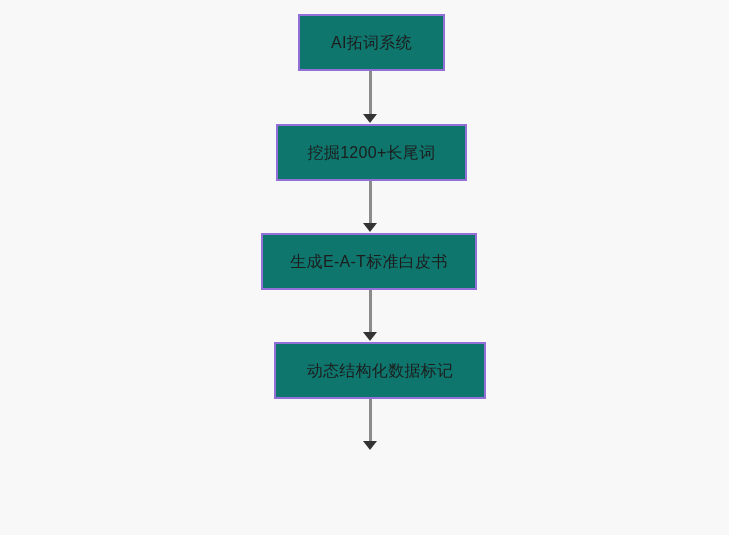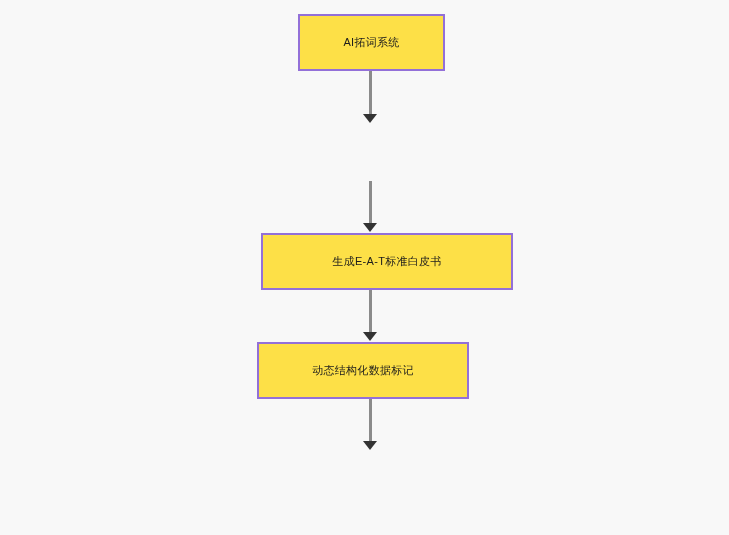--- a/index.html
+++ b/index.html
@@ -17,42 +17,42 @@
   #flowchart {
     position: relative;
     width: 729px;
     height: 535px;
     background: #f8f8f8;
   }
 
   .node {
     position: absolute;
     box-sizing: border-box;
-    background: #fde047;
+    background: #0f766e;
     border: 2px solid #9370d8;
     border-radius: 0;
     display: flex;
     align-items: center;
     justify-content: center;
     color: #1c1c1c;
-    font-size: 11px;
+    font-size: 16px;
     line-height: 1;
     letter-spacing: 0.3px;
     white-space: nowrap;
   }
 
   .node-label {
     display: block;
   }
 
   
   .node-1 { left: 298px; top: 14px;  width: 147px; height: 57px; }
   .node-2 { left: 276px; top: 124px; width: 191px; height: 57px; }
-  .node-3 { left: 261px; top: 233px; width: 252px; height: 57px; }
-  .node-4 { left: 257px; top: 342px; width: 212px; height: 57px; }
+  .node-3 { left: 261px; top: 233px; width: 216px; height: 57px; }
+  .node-4 { left: 274px; top: 342px; width: 212px; height: 57px; }
   .node-5 { left: 253px; top: 451px; width: 237px; height: 57px; }
 
   
   .edge {
     position: absolute;
     left: 369px;
     width: 3px;
     background: #8b8b8b;
   }
   .edge-1 { top: 71px;  height: 46px; }
@@ -79,20 +79,23 @@
 
 <div id="flowchart">
 
   <div class="node node-1">
     <span class="node-label">AI拓词系统</span>
   </div>
 
   <div class="edge edge-1"></div>
   <div class="arrowhead arrowhead-1"></div>
 
+  <div class="node node-2">
+    <span class="node-label">挖掘1200+长尾词</span>
+  </div>
 
   <div class="edge edge-2"></div>
   <div class="arrowhead arrowhead-2"></div>
 
   <div class="node node-3">
     <span class="node-label">生成E-A-T标准白皮书</span>
   </div>
 
   <div class="edge edge-3"></div>
   <div class="arrowhead arrowhead-3"></div>

